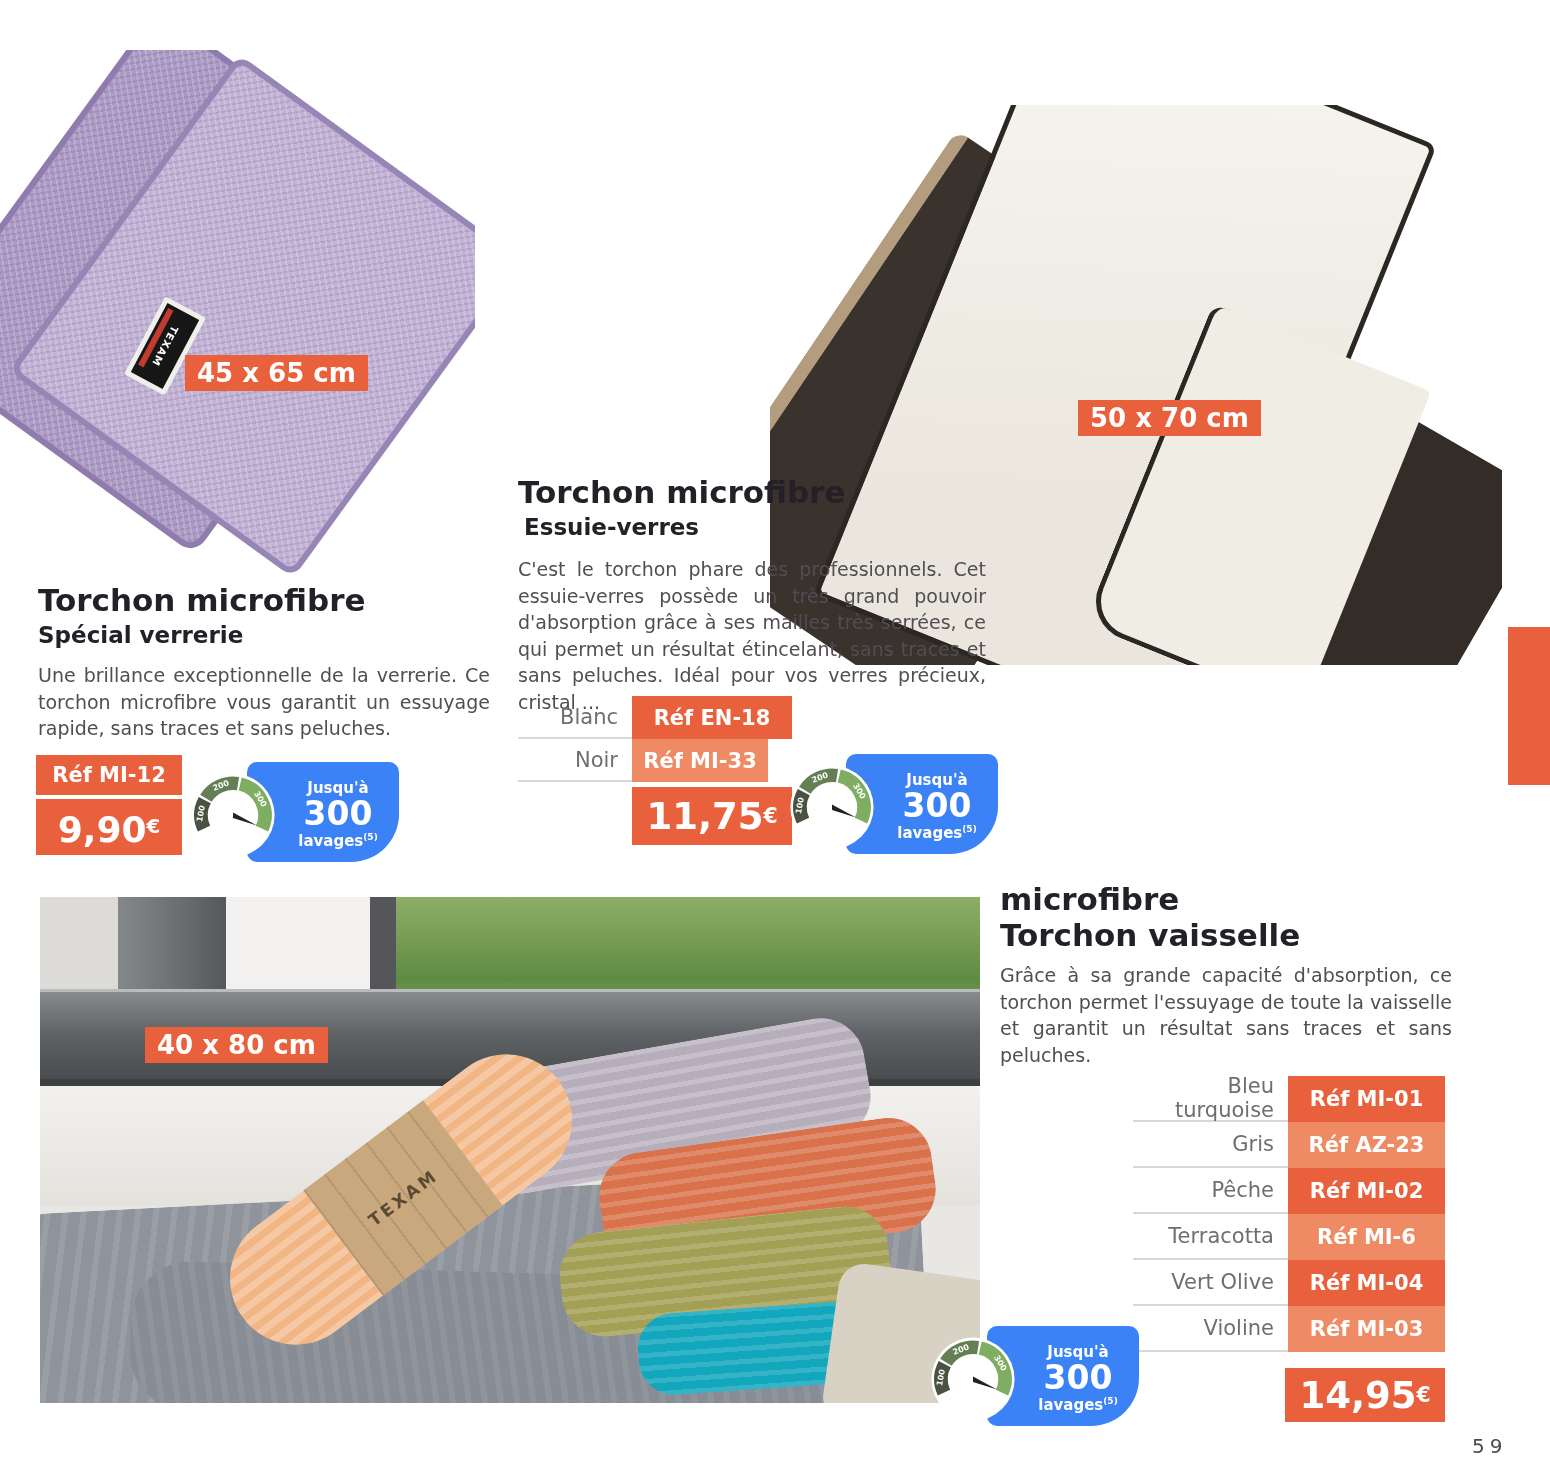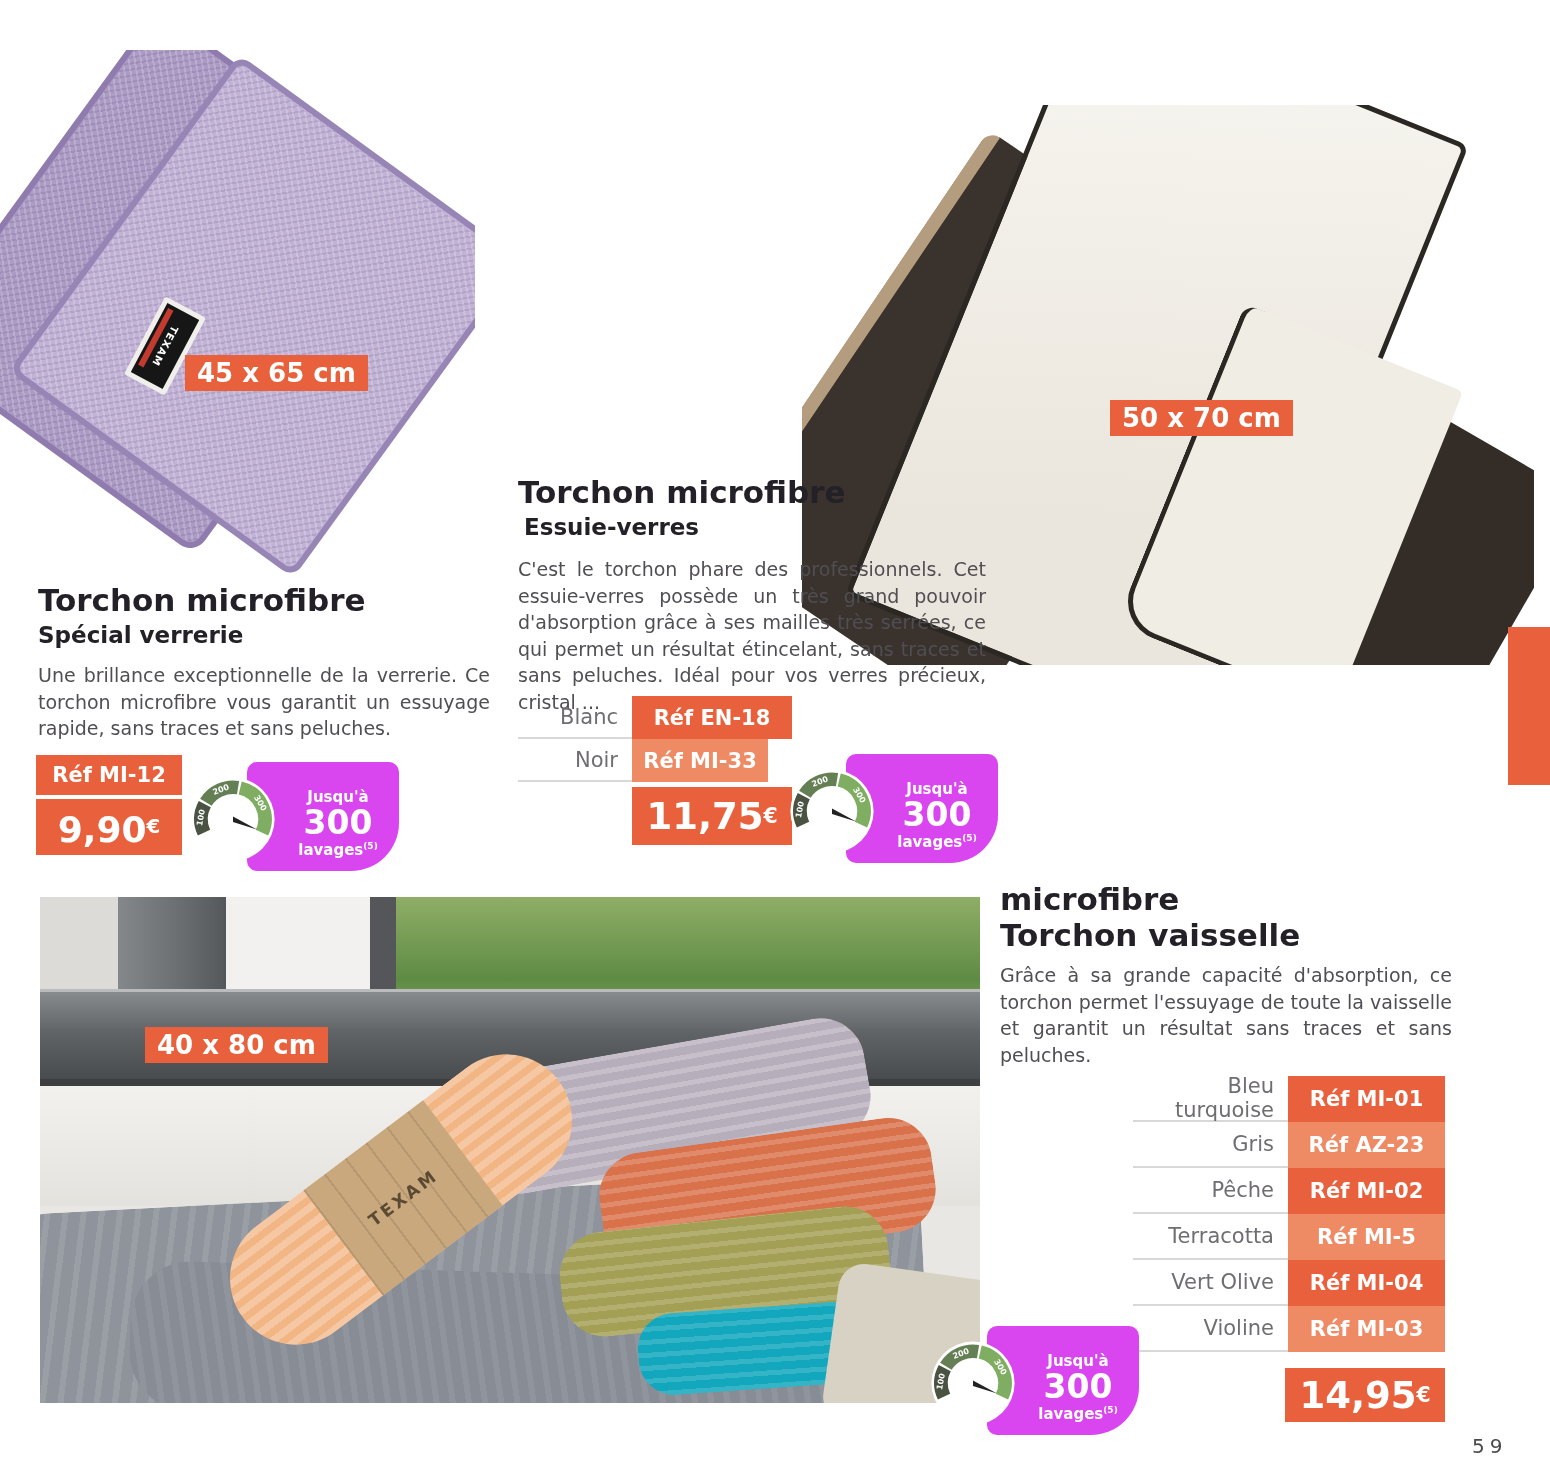--- a/index.html
+++ b/index.html
@@ -28,40 +28,40 @@
   .vlabel{color:#6F6D72;font-size:21px;text-align:right;padding-right:14px;box-sizing:border-box;display:flex;align-items:center;justify-content:flex-end;}
   .vrow:not(:last-child) .vlabel{border-bottom:2px solid #D8D8D8;}
   .vref{color:#fff;font-weight:bold;font-size:21px;display:flex;align-items:center;justify-content:center;}
   .vrow:nth-child(odd) .vref{background:#E8613C;}
   .vrow:nth-child(even) .vref{background:#EE8A64;}
   .vprice{background:#E8613C;color:#fff;font-weight:bold;font-size:37px;display:flex;align-items:center;justify-content:center;}
 
   
   .gauge{position:absolute;display:flex;align-items:center;z-index:7;}
   .gauge-dial{width:96px;height:96px;z-index:2;margin-right:-34px;}
-  .gauge-panel{background:#d946ef;color:#fff;border-radius:10px 10px 48px 10px;width:152px;box-sizing:border-box;
-    padding:26px 10px 12px 40px;text-align:center;}
+  .gauge-panel{background:#3b82f6;color:#fff;border-radius:10px 10px 48px 10px;width:152px;box-sizing:border-box;
+    padding:17px 10px 12px 40px;text-align:center;}
   .g-pre{font-size:15px;font-weight:bold;line-height:1.2;}
   .g-val{font-size:33px;font-weight:bold;line-height:1.05;}
   .g-unit{font-size:15px;font-weight:bold;line-height:1.2;}
   .g-unit sup{font-size:9px;}
 
   
   .photo-purple{position:absolute;left:0;top:50px;width:475px;height:525px;overflow:hidden;}
   .pt-back,.pt-front{position:absolute;border-radius:18px;
     background-image:repeating-linear-gradient(45deg,rgba(255,255,255,.18) 0 2px,transparent 2px 6px),
                      repeating-linear-gradient(-45deg,rgba(80,60,110,.14) 0 2px,transparent 2px 6px);}
   .pt-back{left:0px;top:20px;width:340px;height:410px;background-color:#AC9BC4;border:6px solid #8F7BAE;transform:rotate(36deg);}
   .pt-front{left:90px;top:70px;width:340px;height:380px;background-color:#C2B3D6;border:6px solid #9785B6;transform:rotate(36deg);border-radius:14px;}
   .pt-tag{position:absolute;left:142px;top:252px;width:36px;height:78px;background:#161616;border:5px solid #f1efec;border-radius:3px;transform:rotate(28deg);z-index:3;display:flex;align-items:center;justify-content:center;}
   .pt-tag .stripe{position:absolute;left:3px;top:4px;width:6px;height:64px;background:#c23b2e;}
   .pt-tag .txt{writing-mode:vertical-rl;color:#fff;font-size:10px;font-weight:bold;letter-spacing:1px;}
 
   
-  .photo-bw{position:absolute;left:802px;top:105px;width:732px;height:560px;overflow:hidden;}
+  .photo-bw{position:absolute;left:770px;top:105px;width:732px;height:560px;overflow:hidden;}
   .bw-dark1{position:absolute;left:20px;top:70px;width:300px;height:500px;background:#3A322C;border-left:14px solid #B49C7E;border-radius:14px;transform:rotate(34deg);}
   .bw-white{position:absolute;left:150px;top:-60px;width:400px;height:640px;background:linear-gradient(160deg,#f8f6f1,#eae6dd 70%);border:5px solid #2B2722;border-radius:10px;transform:rotate(22deg);}
   .bw-dark2{position:absolute;left:430px;top:300px;width:300px;height:280px;background:#342C26;border-bottom:12px solid #B49C7E;border-radius:14px;transform:rotate(30deg);}
   .bw-flap{position:absolute;left:370px;top:230px;width:230px;height:340px;background:#F0EDE5;border-left:5px solid #2B2722;border-bottom:5px solid #2B2722;border-radius:14px 6px 10px 40px;transform:rotate(22deg);}
 
   
   .photo-kitchen{position:absolute;left:40px;top:897px;width:940px;height:506px;overflow:hidden;background:#E9E7E3;}
   .kw-wallglow{position:absolute;left:-8px;top:35px;width:30px;height:110px;background:#c4683f;filter:blur(7px);}
   .kw-wallL{position:absolute;left:0;top:0;width:90px;height:185px;background:#dddbd7;}
   .kw-glassin{position:absolute;left:185px;top:0;width:150px;height:150px;background:#f2f1ef;}
@@ -226,21 +226,21 @@
     <div class="vrow">
       <div class="vlabel" style="width:155px;height:46px;">Gris</div>
       <div class="vref" style="width:157px;height:46px;">Réf AZ-23</div>
     </div>
     <div class="vrow">
       <div class="vlabel" style="width:155px;height:46px;">Pêche</div>
       <div class="vref" style="width:157px;height:46px;">Réf MI-02</div>
     </div>
     <div class="vrow">
       <div class="vlabel" style="width:155px;height:46px;">Terracotta</div>
-      <div class="vref" style="width:157px;height:46px;">Réf MI-5</div>
+      <div class="vref" style="width:157px;height:46px;">Réf MI-6</div>
     </div>
     <div class="vrow">
       <div class="vlabel" style="width:155px;height:46px;">Vert Olive</div>
       <div class="vref" style="width:157px;height:46px;">Réf MI-04</div>
     </div>
     <div class="vrow">
       <div class="vlabel" style="width:155px;height:46px;">Violine</div>
       <div class="vref" style="width:157px;height:46px;">Réf MI-03</div>
     </div>
     <div class="vrow">

